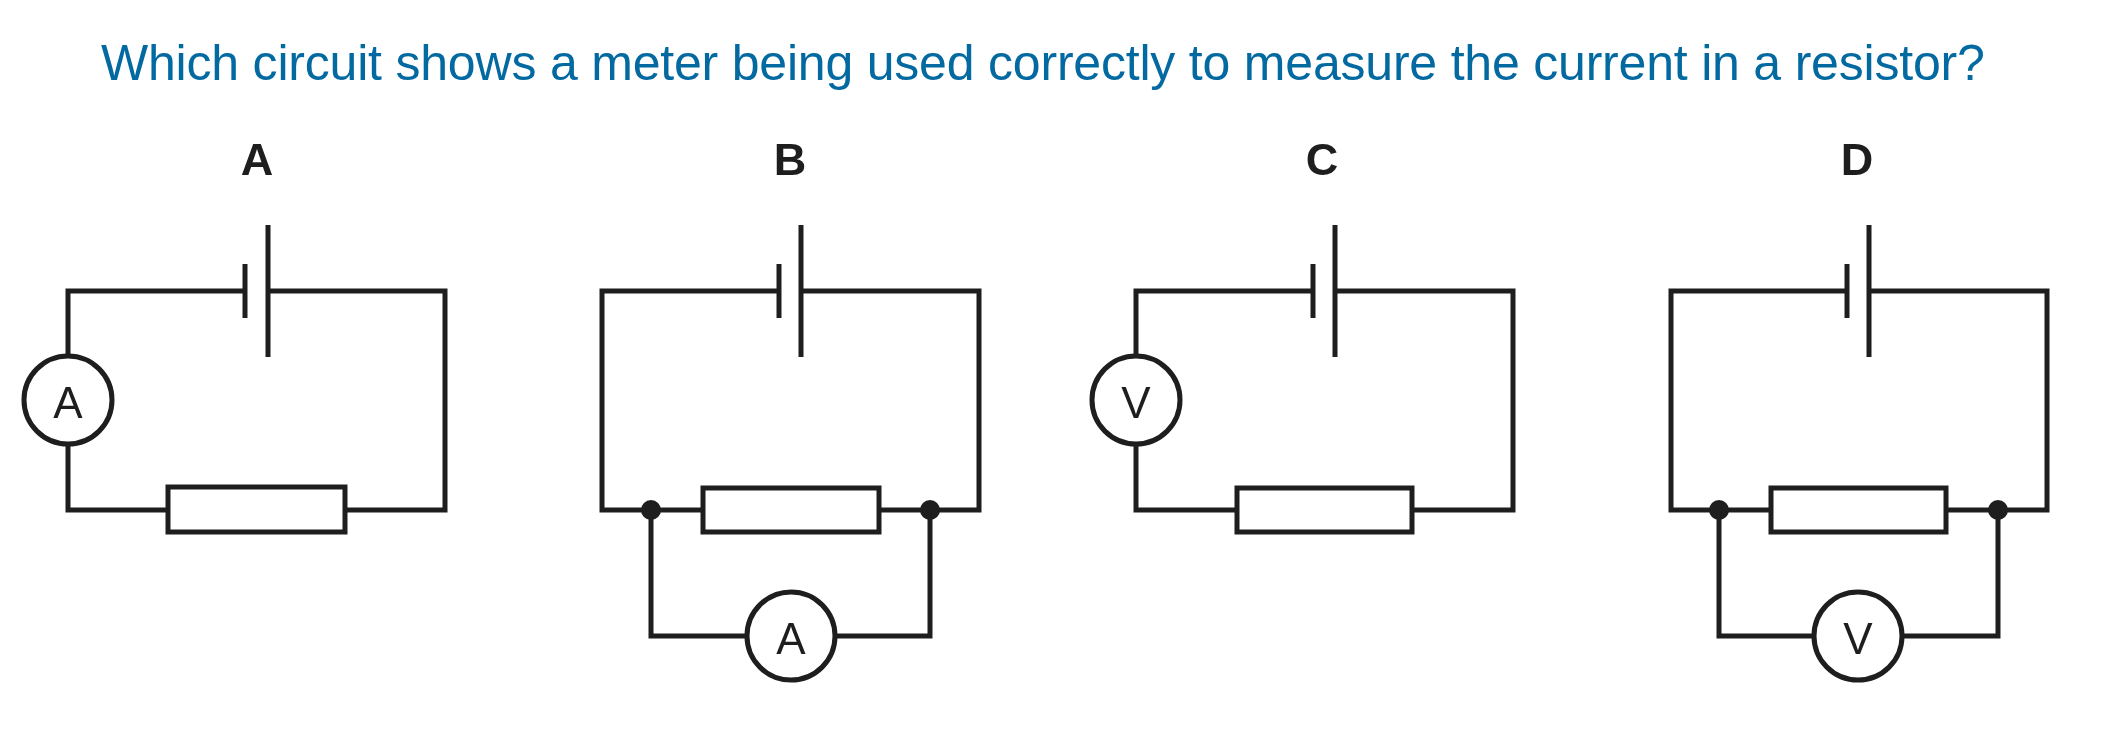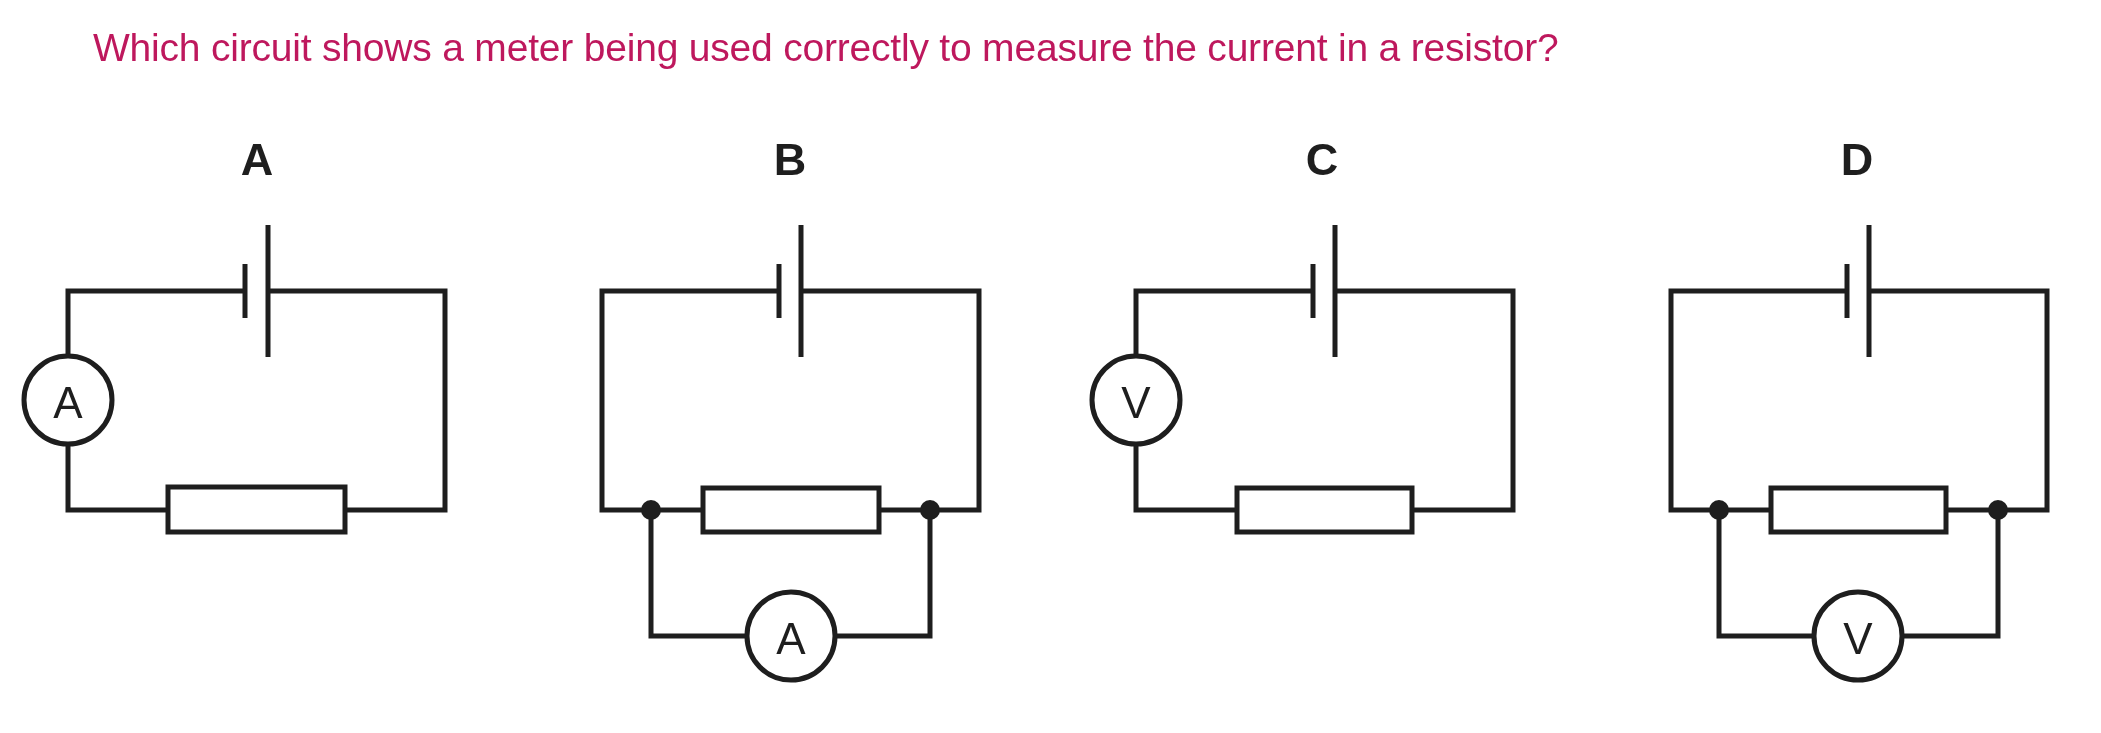--- a/index.html
+++ b/index.html
@@ -2,24 +2,24 @@
 <html><head>
   <meta charset="utf-8">
   <style>
     html, body { margin: 0; padding: 0; background: #ffffff; }
     body { width: 2101px; height: 733px; position: relative; overflow: hidden; }
     .question {
       position: absolute;
       left: 93px;
       top: 26px;
       font-family: "Liberation Sans", sans-serif;
-      font-size: 39px;
-      color: #be185d;
+      font-size: 50px;
+      color: #0369a1;
       white-space: nowrap;
-      margin: 0;
+      margin: 8px;
       font-weight: normal;
       letter-spacing: -0.2px;
     }
     svg.diagram { position: absolute; left: 0; top: 0; }
     .wire { stroke: #1e1e1e; stroke-width: 5; fill: none; stroke-linecap: butt; stroke-linejoin: miter; }
     .plate { stroke: #1e1e1e; stroke-width: 5; }
     .res { stroke: #1e1e1e; stroke-width: 5; fill: #ffffff; }
     .meter { stroke: #1e1e1e; stroke-width: 5; fill: #ffffff; }
     .node { fill: #1e1e1e; }
     .meter-text {

